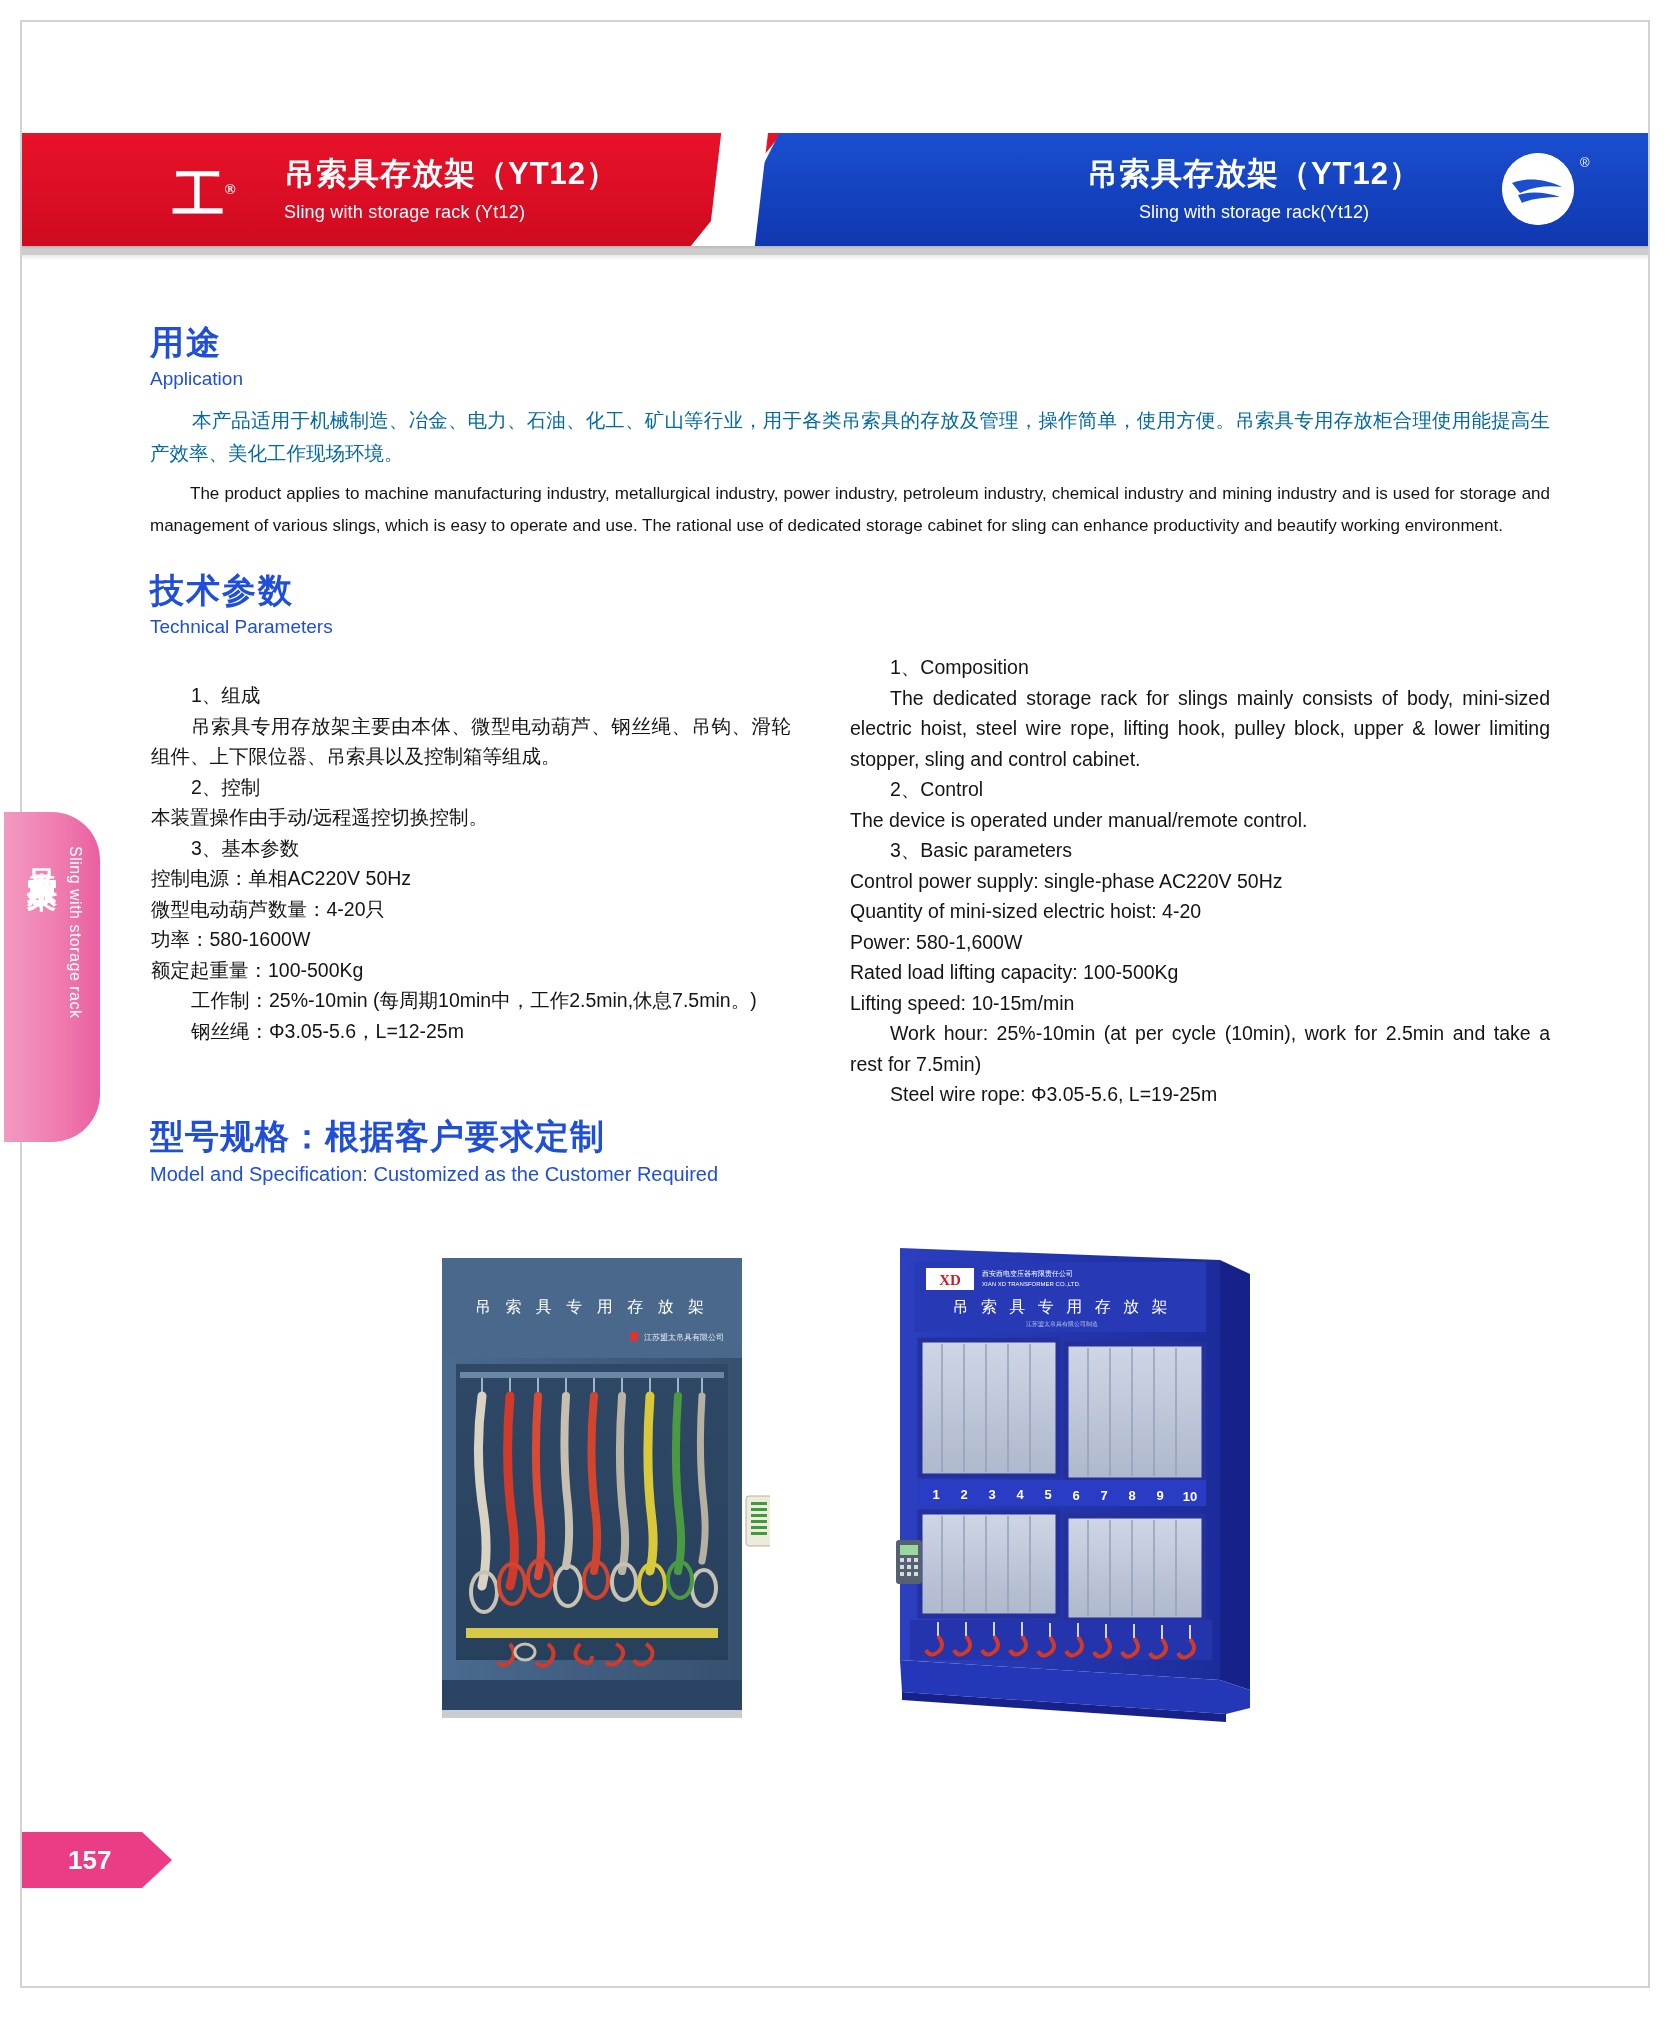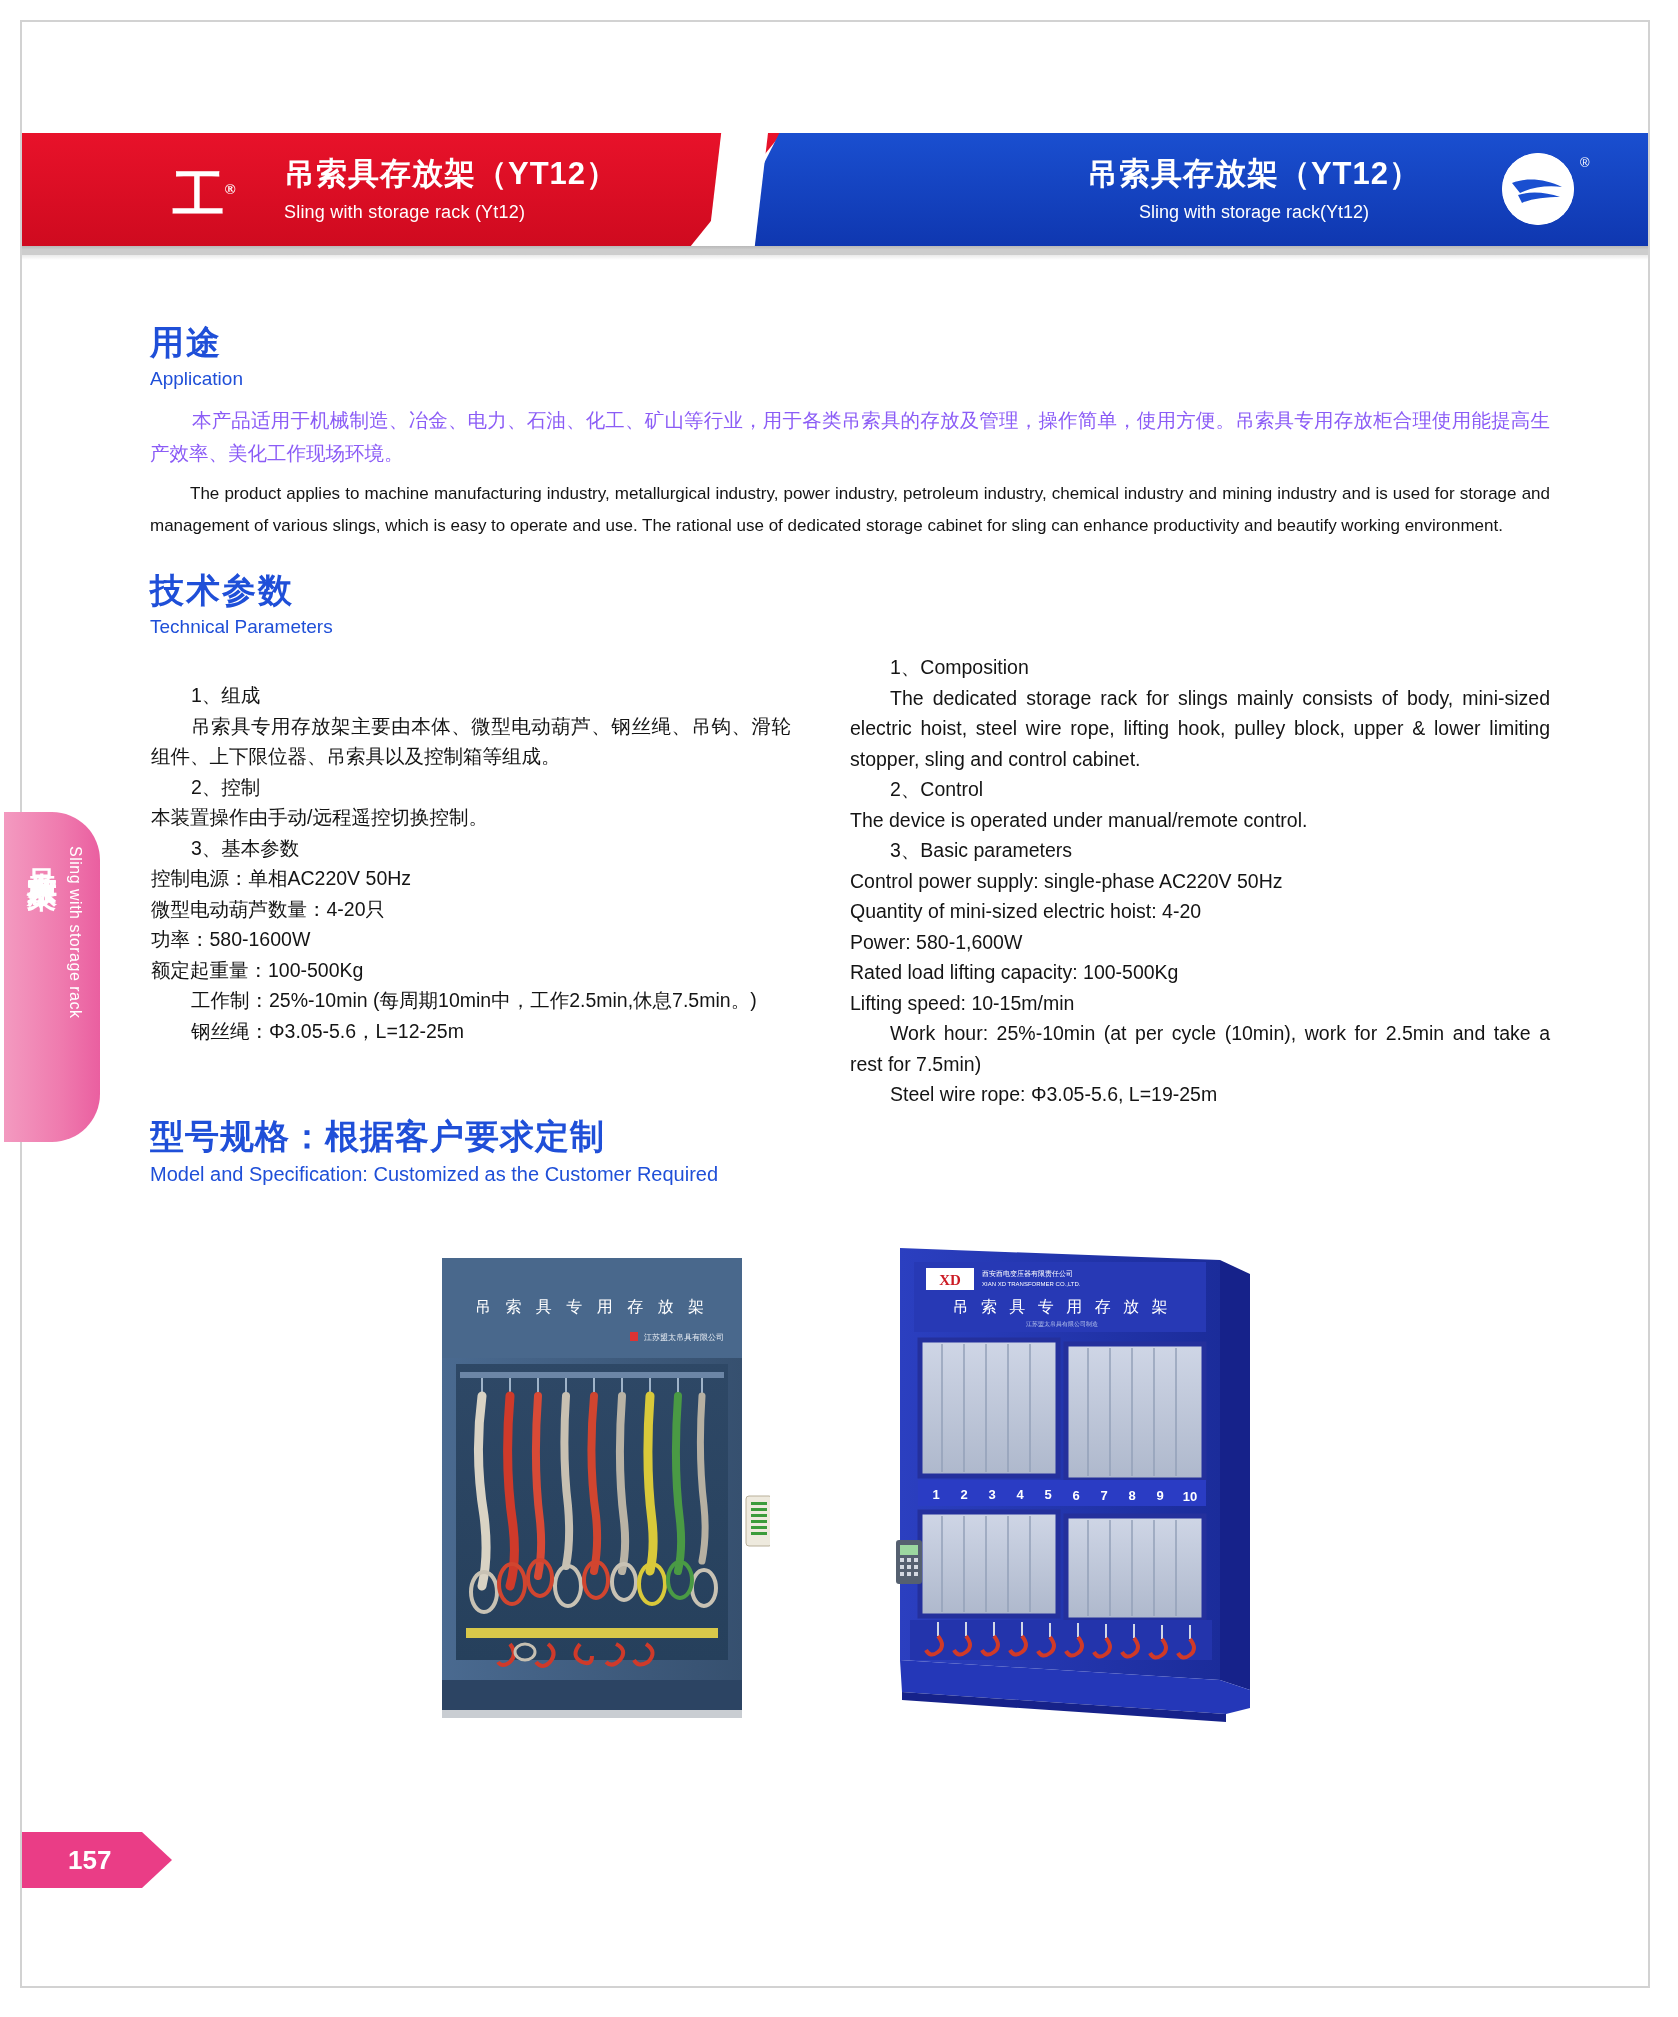--- a/index.html
+++ b/index.html
@@ -207,21 +207,21 @@
     letter-spacing: 2px;
   }
   .sec-en {
     margin: 2px 0 0 0;
     font-size: 19px;
     color: #1f4fd8;
   }
   .para-cn {
     margin: 14px 0 0 0;
     font-size: 19.5px;
-    color: #8b5cf6;
+    color: #0369a1;
     line-height: 33px;
     text-indent: 42px;
     text-align: justify;
   }
   .para-en {
     margin: 8px 0 0 0;
     font-size: 17px;
     color: #141414;
     line-height: 32px;
     text-align: justify;

